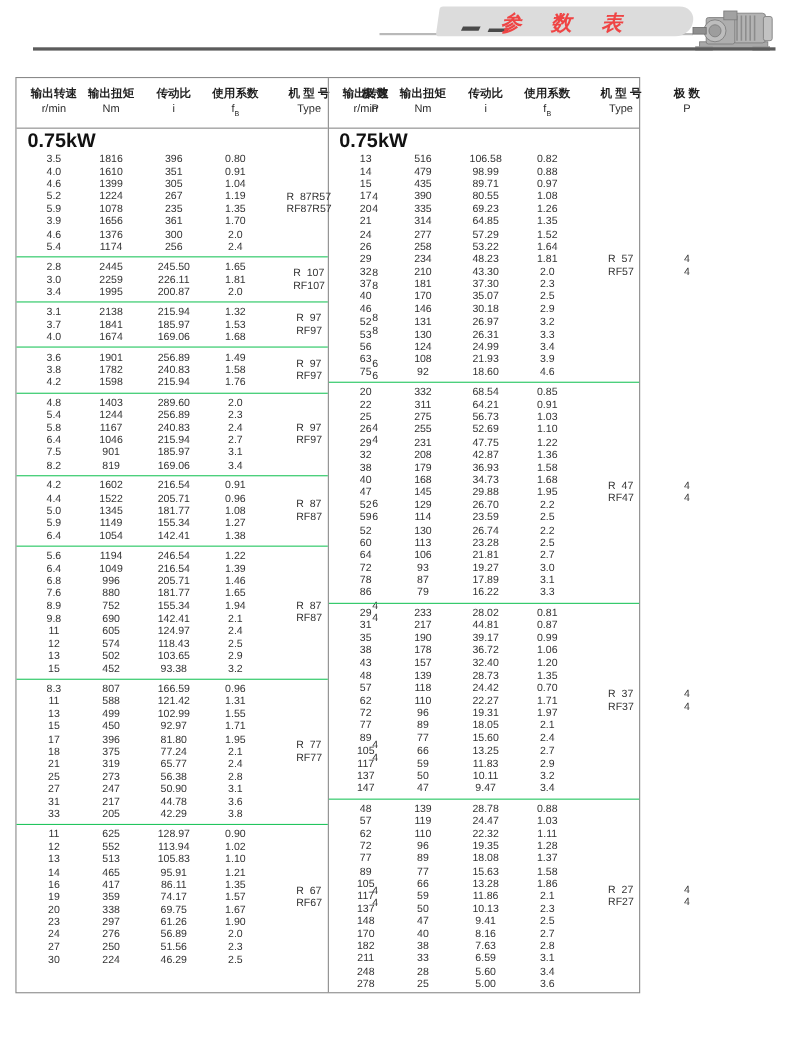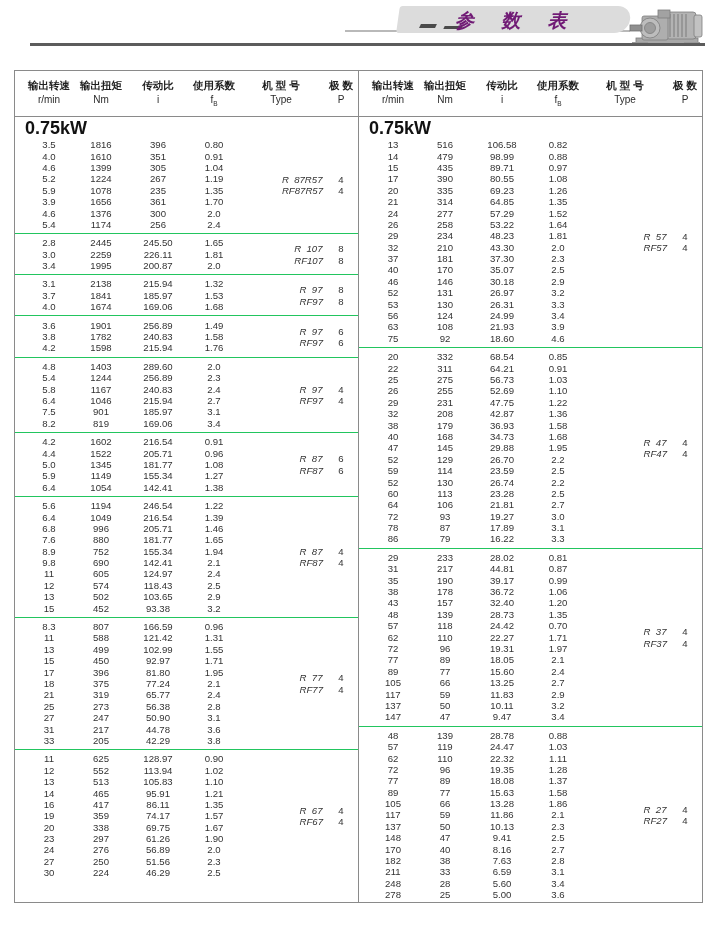--- a/index.html
+++ b/index.html
@@ -5,30 +5,30 @@
   * { margin:0; padding:0; box-sizing:border-box; }
   body { font-family:"Liberation Sans","DejaVu Sans",sans-serif; background:#fff; }
   .page { position:relative; width:716px; height:950px; background:#fff; overflow:hidden; }
 
   
   .banner-line { position:absolute; left:345px; top:30px; width:285px; height:2px; background:#b9b9b9; }
   .banner { position:absolute; left:398px; top:6px; width:232px; height:27px;
             background:#dcdcdc; border-radius:3px 14px 14px 3px / 3px 13px 13px 3px;
             transform:skewX(-8deg); }
   .banner-title { position:absolute; left:455px; top:8px; width:160px;
-                  font-size:19px; font-weight:bold; font-style:italic; color:#701a75;
-                  letter-spacing:11px; white-space:nowrap; }
+                  font-size:19px; font-weight:bold; font-style:italic; color:#ef4444;
+                  letter-spacing:11px; white-space:nowrap;font-family:Liberation Serif, serif; }
   .frag { position:absolute; background:#4a4a4a; }
   .frag1 { left:420px; top:24px; width:16px; height:4px; transform:skewX(-25deg); }
   .frag2 { left:444px; top:26px; width:18px; height:3px; transform:skewX(-25deg); }
   .motor-svg { position:absolute; left:628px; top:2px; }
   .rule { position:absolute; left:30px; top:43px; width:675px; height:3px; background:#5c5c5c; }
 
   
-  .ptable { position:absolute; left:14px; top:70px; width:689px; height:833px;
+  .ptable { position:absolute; left:14px; top:70px; width:568px; height:833px;
             border:1px solid #8a8a8a; display:flex; }
   .half { flex:1 1 0; min-width:0; }
   .half + .half { border-left:1px solid #8a8a8a; }
 
   .thead { border-bottom:1px solid #8a8a8a; padding:6px 0 5px 0; }
   .hrow { display:grid; grid-template-columns:52px 52px 62px 50px 84px 36px; padding-left:8px; }
   .hrow > div { text-align:center; white-space:nowrap; }
   .hlabels { font-size:10.5px; color:#1f1f1f; font-weight:bold; line-height:16px; }
   .hunits { font-size:10px; color:#2a2a2a; line-height:14px; }
   .hunits sub { font-size:6.5px; }
@@ -36,21 +36,21 @@
   .power-label { font-size:18px; font-weight:bold; color:#111;
                  padding:4px 0 1px 10px; line-height:14px; }
 
   .group { position:relative; padding:3px 0; }
   .group + .group { border-top:1px solid #22c55e; }
   .trow { display:grid; grid-template-columns:52px 52px 62px 50px; padding-left:8px;
           height:11.4px; align-items:center; }
   .trow .cell { text-align:center; font-size:9.6px; color:#333; white-space:nowrap; }
 
   .models { position:absolute; left:224px; top:50%; transform:translateY(-50%);
-            width:84px; display:flex; justify-content:flex-end;font-style:italic; }
+            width:84px; display:flex; justify-content:center; }
   .models .names { text-align:left; white-space:pre; font-size:9.6px; color:#333; line-height:11.4px; }
   .poles { position:absolute; left:308px; top:50%; transform:translateY(-50%);
            width:36px; text-align:center; font-size:9.6px; color:#333; line-height:11.4px; }
 </style>
 </head>
 <body>
 
 <div class="page">
 
   <div class="banner-line"></div>

